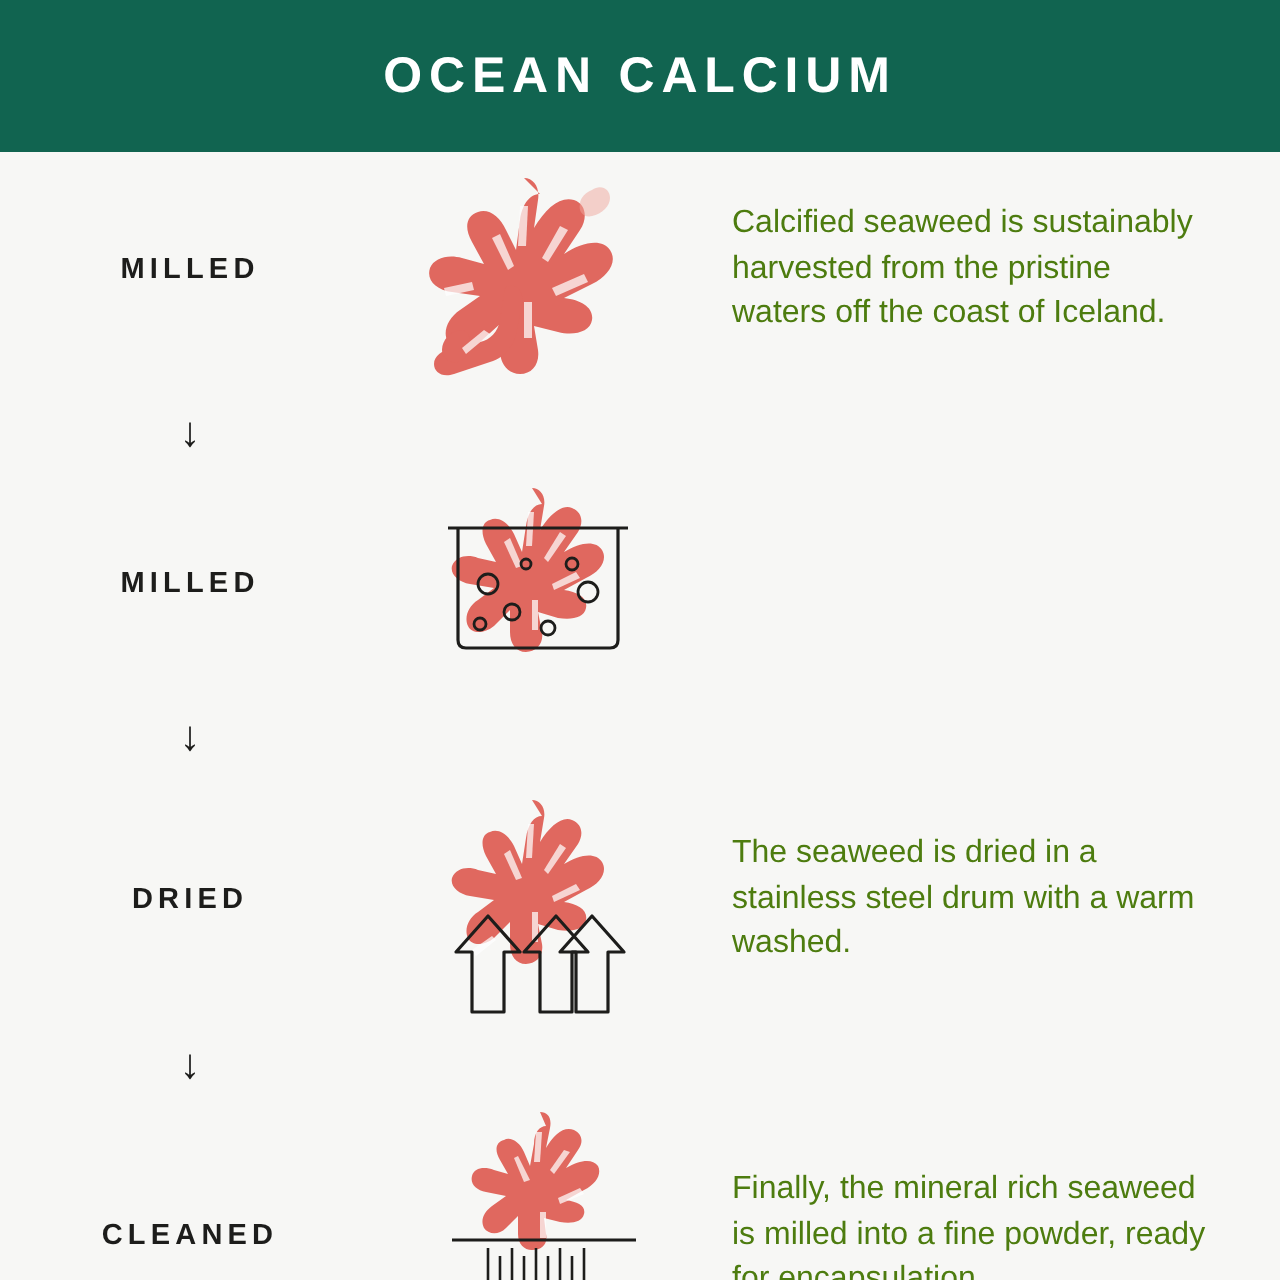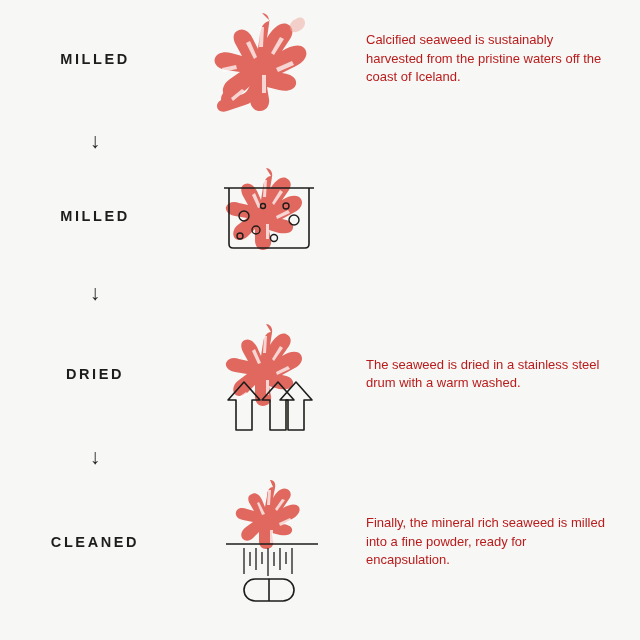--- a/index.html
+++ b/index.html
@@ -66,23 +66,23 @@
     justify-content: center;
     position: relative;
     height: 110px;
   }
   .step-text-col {
     flex: 1 1 auto;
     padding-right: 34px;
     padding-left: 6px;
   }
   .step-text {
-    font-size: 13px;
+    font-size: 16px;
     line-height: 1.42;
-    color: #b91c1c;
+    color: #4d7c0f;
   }
   .arrow-row {
     display: flex;
     align-items: center;
     height: 44px;
   }
   .arrow-col {
     width: 190px;
     flex: 0 0 190px;
     display: flex;
@@ -104,20 +104,23 @@
   }
   svg.icon {
     display: block;
   }
 </style>
 </head>
 <body>
 
 <div class="page">
 
+  <div class="header">
+    <div class="header-title">OCEAN CALCIUM</div>
+  </div>
 
   <div class="steps">
 
     <div class="step-row" style="height:118px;">
       <div class="step-label-col">
         <div class="step-label">MILLED</div>
       </div>
       <div class="step-icon-col">
         <div class="icon-wrap">
           <svg class="icon" width="150" height="108" viewBox="0 0 150 108">

